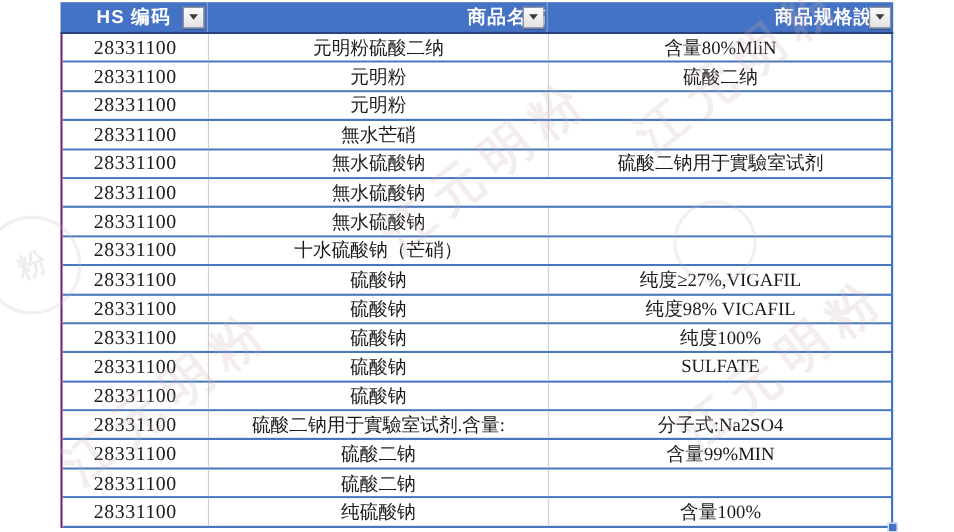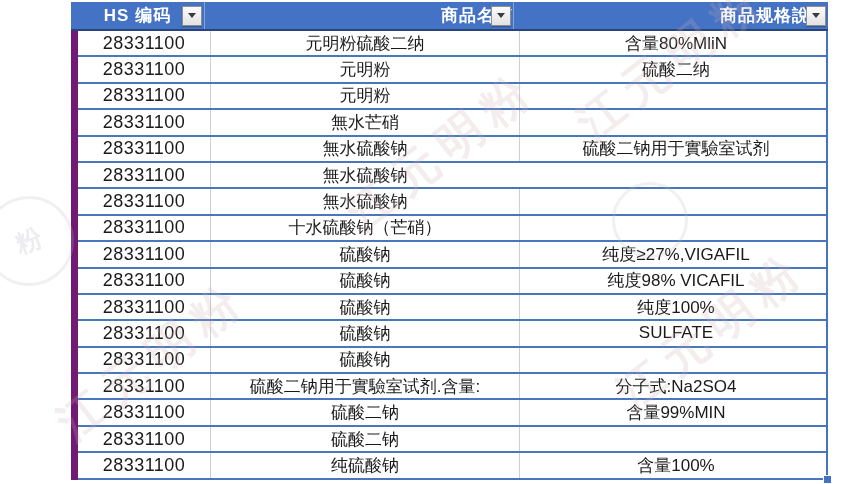--- a/index.html
+++ b/index.html
@@ -1,21 +1,21 @@
 <!DOCTYPE html>
 <html><head>
 <meta charset="utf-8">
 <style>
   html,body{margin:0;padding:0;background:#ffffff;}
   .canvas{
     position:relative;width:867px;height:484px;background:#ffffff;overflow:hidden;
     font-family:"Liberation Sans","DejaVu Sans",sans-serif;
   }
   .sheet-table{
-    position:absolute;left:71px;top:2px;width:757px;
+    position:absolute;left:55px;top:2px;width:757px;
   }
   .header-row{
     display:grid;grid-template-columns:133px 309px 315px;
     background:#4472C4;height:27px;border-bottom:2px solid #27447c;
   }
   .header-cell{
     position:relative;display:flex;align-items:center;justify-content:center;
     color:#ffffff;font-weight:bold;font-size:17px;letter-spacing:1px;
     box-sizing:border-box;
   }
@@ -24,21 +24,21 @@
     position:absolute;right:2px;top:50%;transform:translateY(-50%);
     width:20px;height:20px;background:linear-gradient(#fbfbfb,#e3e3e3);
     border:1px solid #8f8f8f;box-sizing:border-box;
     display:flex;align-items:center;justify-content:center;
     box-shadow:0 1px 1px rgba(0,0,0,0.25);
   }
   .arrow-down{
     width:0;height:0;border-left:4px solid transparent;border-right:4px solid transparent;
     border-top:5px solid #3a3a3a;
   }
-  .rows{border-left:7px solid #701a75;border-right:2px solid #4472C4;box-sizing:border-box;}
+  .rows{border-left:2px solid #701a75;border-right:2px solid #4472C4;box-sizing:border-box;font-family:Liberation Serif, serif;}
   .row{
     display:grid;grid-template-columns:132px 309px 313px;
     height:26.4px;box-sizing:border-box;border-bottom:2px solid #4877bd;background:#ffffff;
   }
   .cell{
     display:flex;align-items:center;justify-content:center;
     font-size:17px;color:#1a1a1a;box-sizing:border-box;white-space:nowrap;overflow:hidden;
   }
   .cell + .cell{border-left:1px solid #cfcfcf;text-align:center;}
   .cell.num{font-size:18px;letter-spacing:0.5px;}

